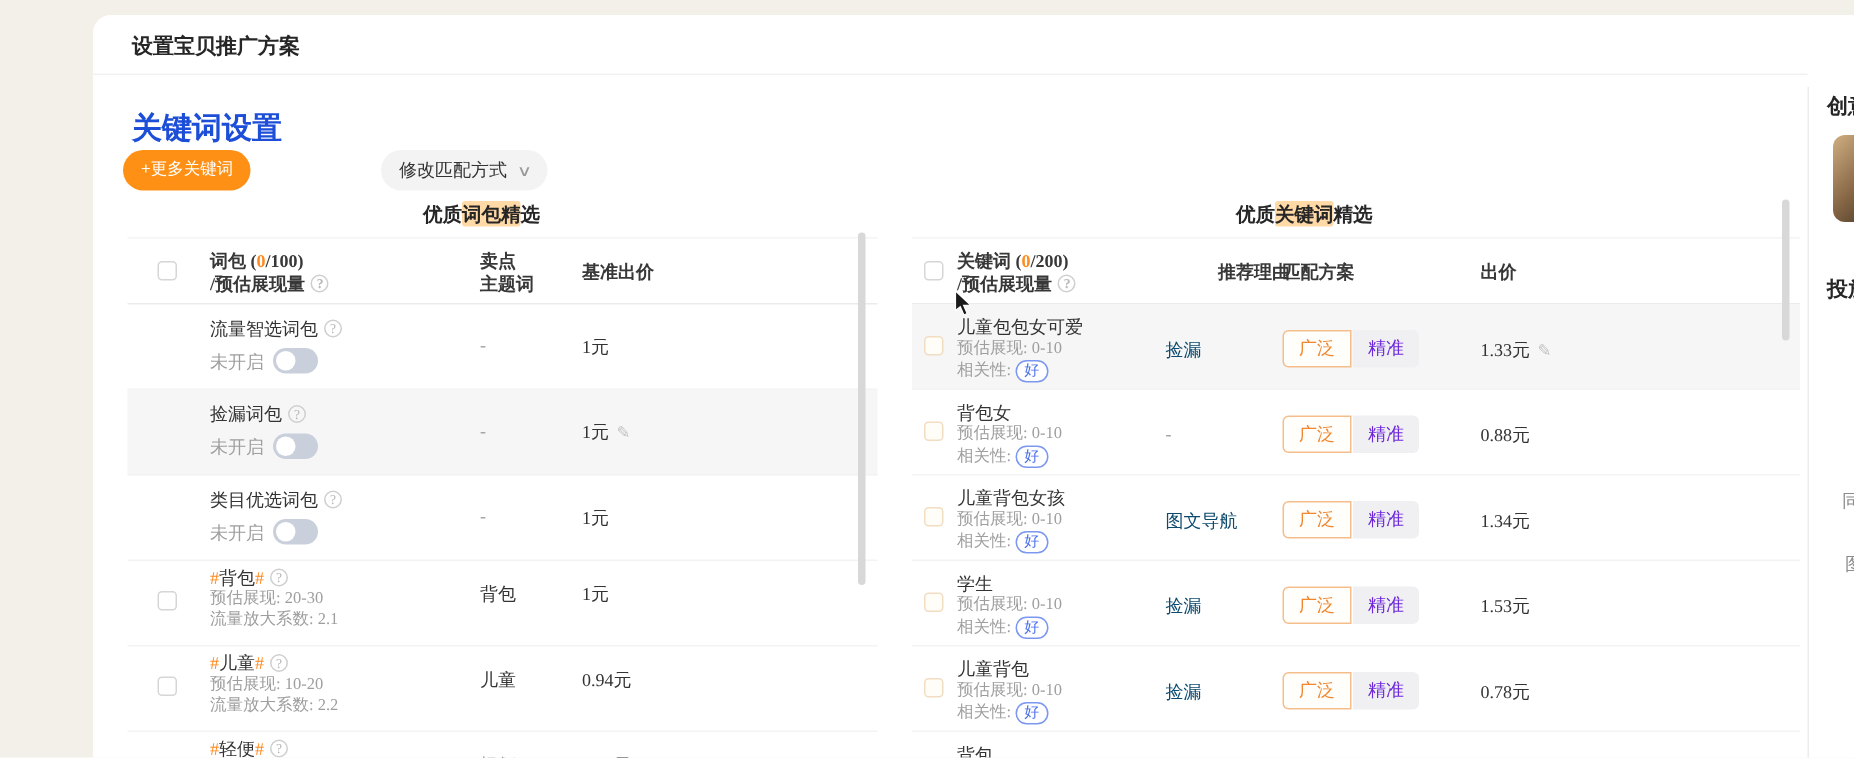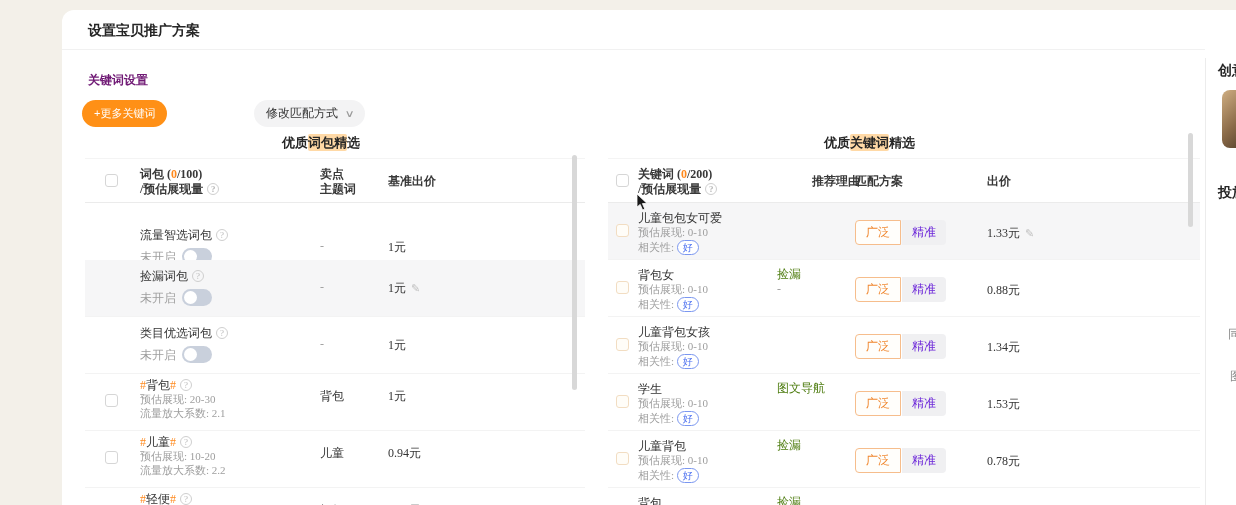--- a/index.html
+++ b/index.html
@@ -9,21 +9,21 @@
     background:#f3f0e9;
     font-family:"Liberation Sans", sans-serif;
     font-size:12px; color:#333;
   }
   .card {
     position:absolute; left:62px; top:10px; width:1400px; height:640px;
     background:#fff; border-radius:12px;
   }
   .page-title { position:absolute; left:26px; top:12px; font-size:14px; font-weight:bold; color:#262626; }
   .divider-h { position:absolute; left:0; top:39px; width:1143px; height:1px; background:#f1f1f1; }
-  .section-title { position:absolute; left:26px; top:62px; font-size:12px; font-weight:bold; color:#701a75; }
+  .section-title { position:absolute; left:26px; top:62px; font-size:20px; font-weight:bold; color:#1d4ed8; }
 
   .btn { position:absolute; top:90px; height:27px; line-height:25px; border-radius:14px;
          font-size:12px; padding:0 12px; border:none; cursor:pointer; white-space:nowrap;
          font-family:"Liberation Sans", sans-serif; }
   .btn-orange { left:20px; background:#ff9016; color:#fff; font-size:11px; }
   .btn-white  { left:116px; background:#fff; color:#333; border:1px solid #e3e3e3; }
   .btn-grey   { left:192px; background:#f3f3f4; color:#333;font-family:Liberation Serif, serif; }
   .chev { color:#9a9a9a; margin-left:8px; font-size:10px; display:inline-block; transform:scaleX(1.4); }
 
   .tbl-title { position:absolute; top:124px; font-size:13px; font-weight:bold; color:#262626; }
@@ -60,21 +60,21 @@
   .rc-match { left:247px; }
   .rc-bid   { left:379px; }
 
   .toggle { position:relative; display:inline-block; width:30px; height:17px; background:#c9d0dc;
             border-radius:9px; margin-left:6px; vertical-align:-4px; cursor:pointer; }
   .toggle .knob { position:absolute; left:2px; top:2px; width:13px; height:13px; background:#fff; border-radius:50%; }
 
   .hash { color:#ff8a1e; }
   .name-line { font-size:12px; color:#333; line-height:14px; }
 
-  .link { color:#4d7c0f; cursor:pointer;margin-top:41px; }
+  .link { color:#0c4a6e; cursor:pointer; }
   .badge-good { display:inline-block; min-width:22px; padding:0 5px; height:15px; line-height:13px;
                 border:1px solid #7b97f0; border-radius:8px; color:#4a6ff0; font-size:10px;
                 text-align:center; background:#fff; }
 
   .chip-broad { display:inline-block; padding:3px 10px; border:1px solid #f6bd8c; background:#fffefb;
                 color:#f0872f; border-radius:4px 0 0 4px; font-size:12px; cursor:pointer; }
   .chip-exact { display:inline-block; padding:4px 10px; background:#f0f0f2; color:#6d28d9;
                 border-radius:0 4px 4px 0; font-size:12px; margin-left:1px; cursor:pointer; }
 
   .edit-ic { color:#c2c2c2; margin-left:5px; font-size:11px; cursor:pointer; }
@@ -120,21 +120,21 @@
         <div><span>词包 (</span><span class="count-orange">0</span><span>/100)</span></div>
         <div><span>/预估展现量</span><span class="help">?</span></div>
       </div>
       <div class="cell th lc-sell" style="top:8px;">
         <div>卖点</div>
         <div>主题词</div>
       </div>
       <div class="cell th lc-bid" style="top:15px;">基准出价</div>
     </div>
 
-    <div class="row" style="top:60px;">
+    <div class="row" style="top:44px;">
       <div class="cell lc-name" style="top:9px;">
         <div class="name-line"><span>流量智选词包</span><span class="help">?</span></div>
         <div style="margin-top:6px;"><span class="grey">未开启</span><span class="toggle"><span class="knob"></span></span></div>
       </div>
       <div class="cell lc-sell grey" style="top:20px;">-</div>
       <div class="cell lc-bid" style="top:20px;">1元</div>
     </div>
 
     <div class="row hl-row" style="top:101px;">
       <div class="cell lc-name" style="top:9px;">

